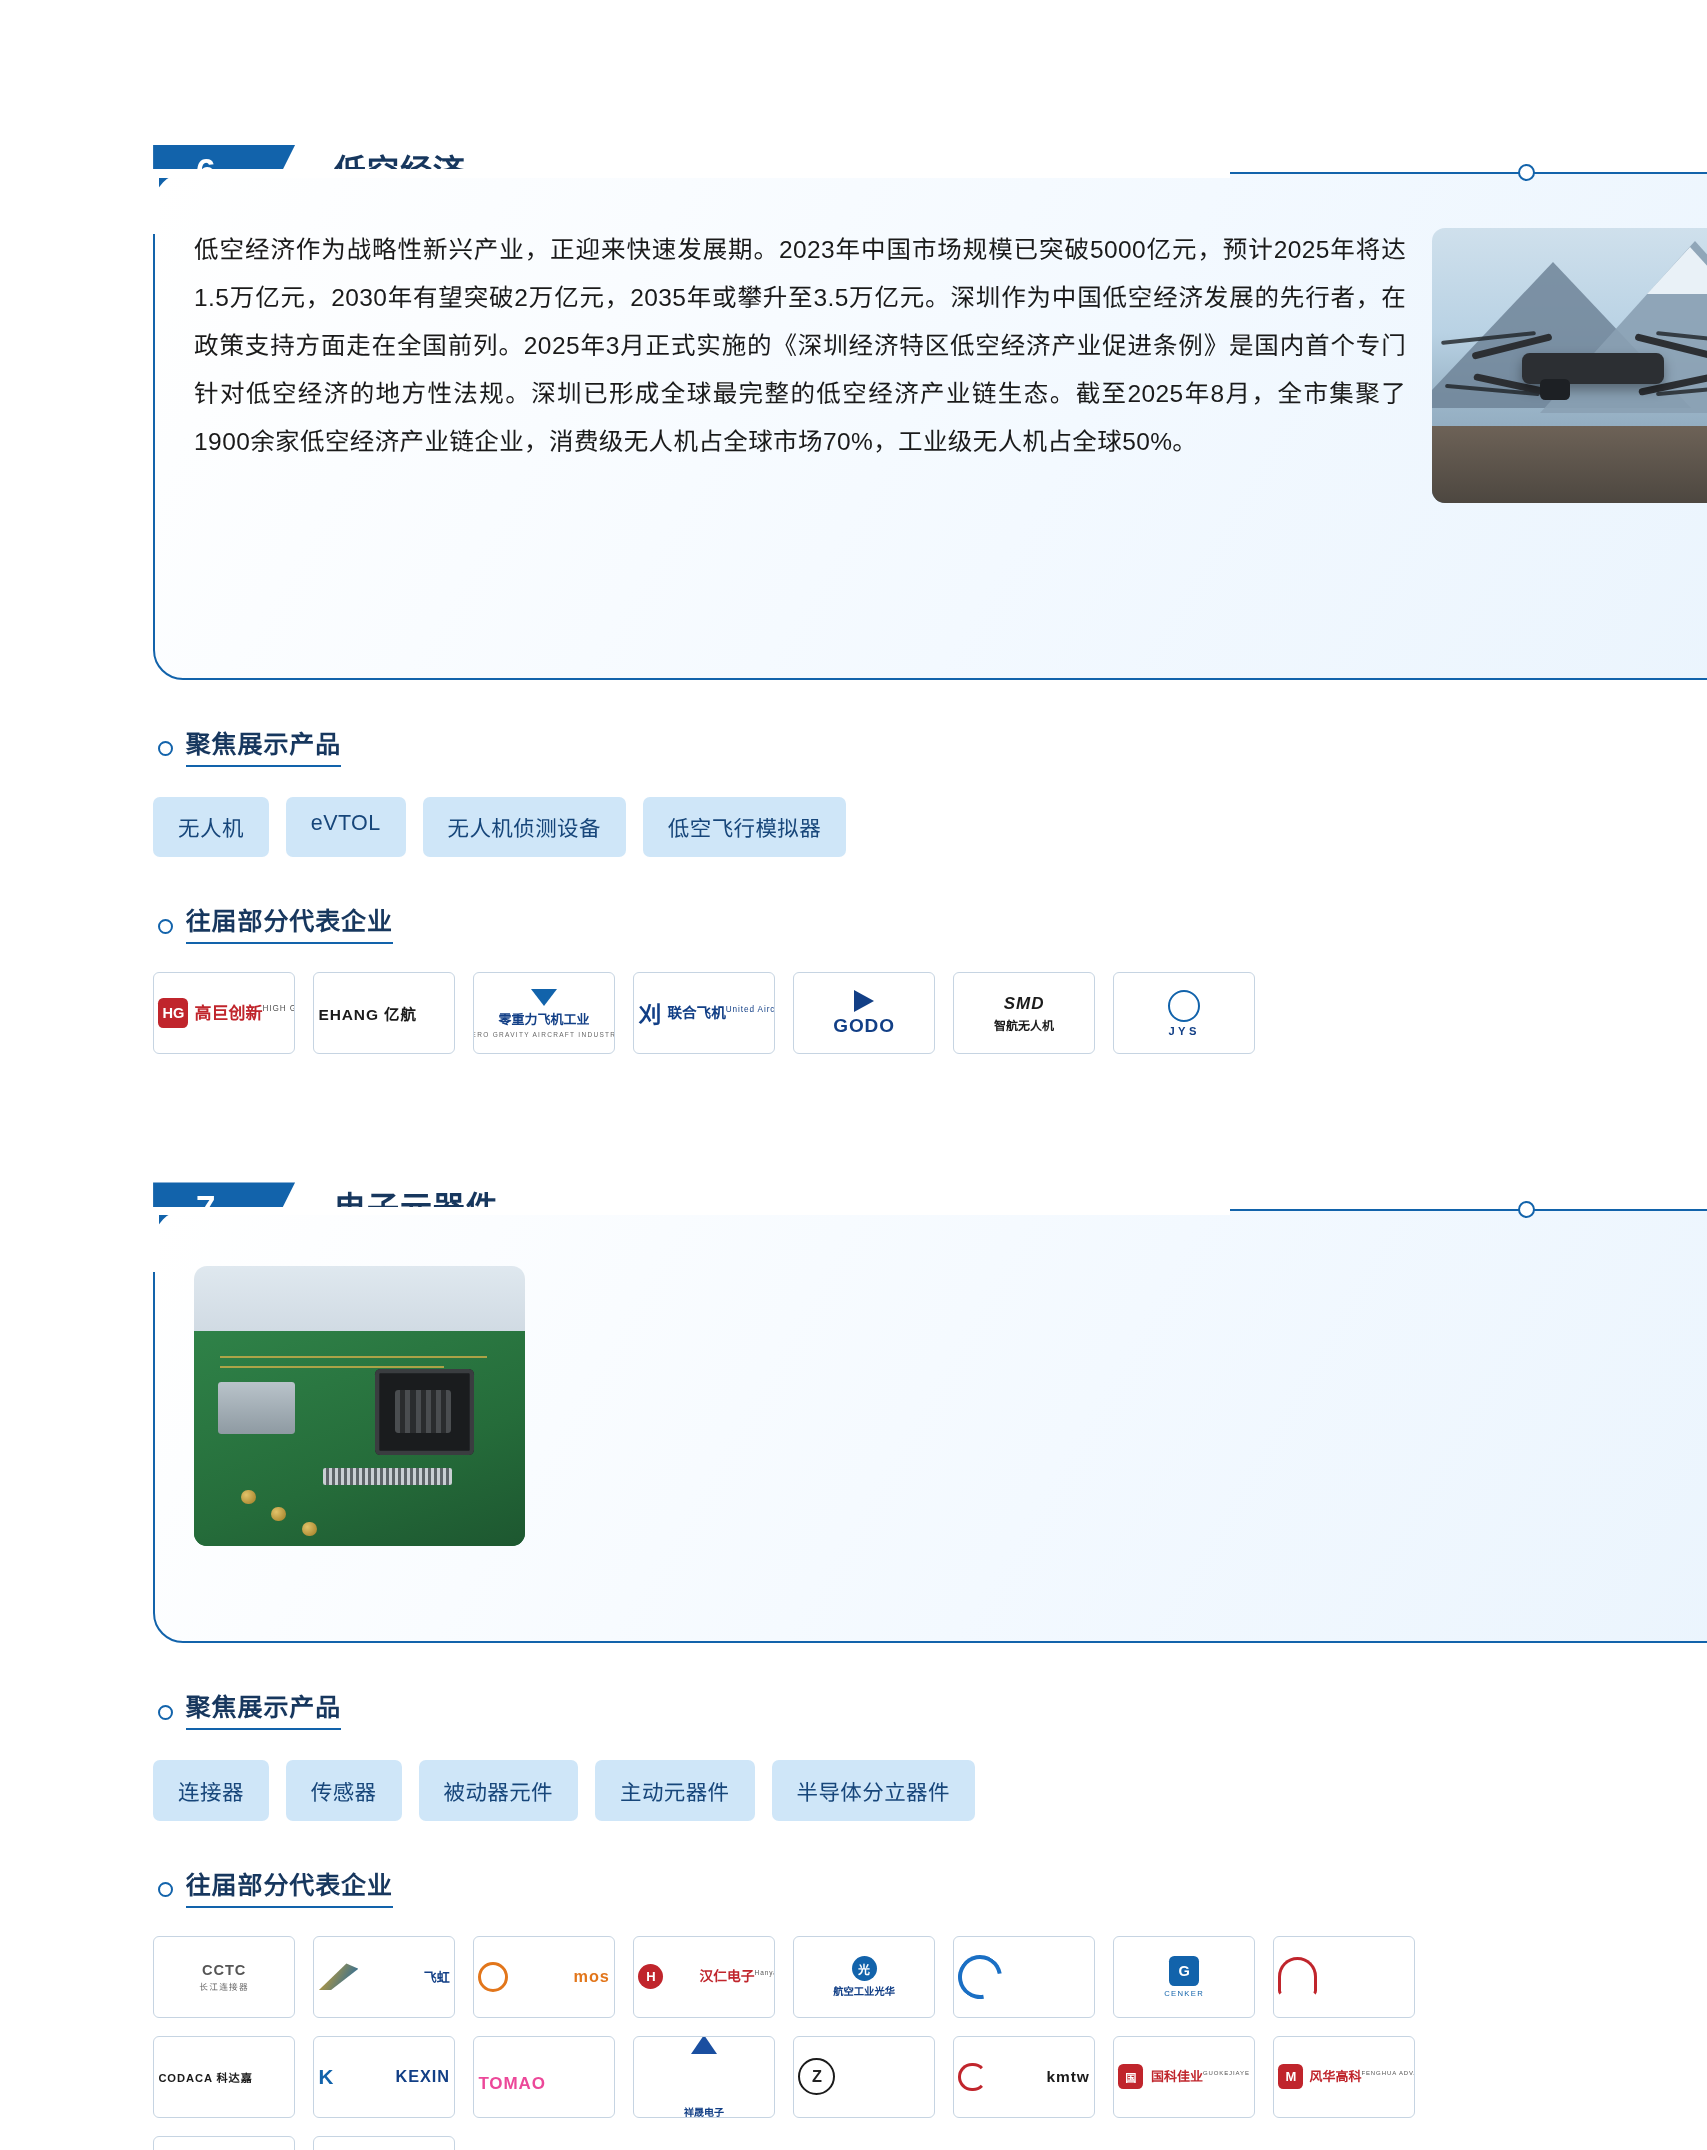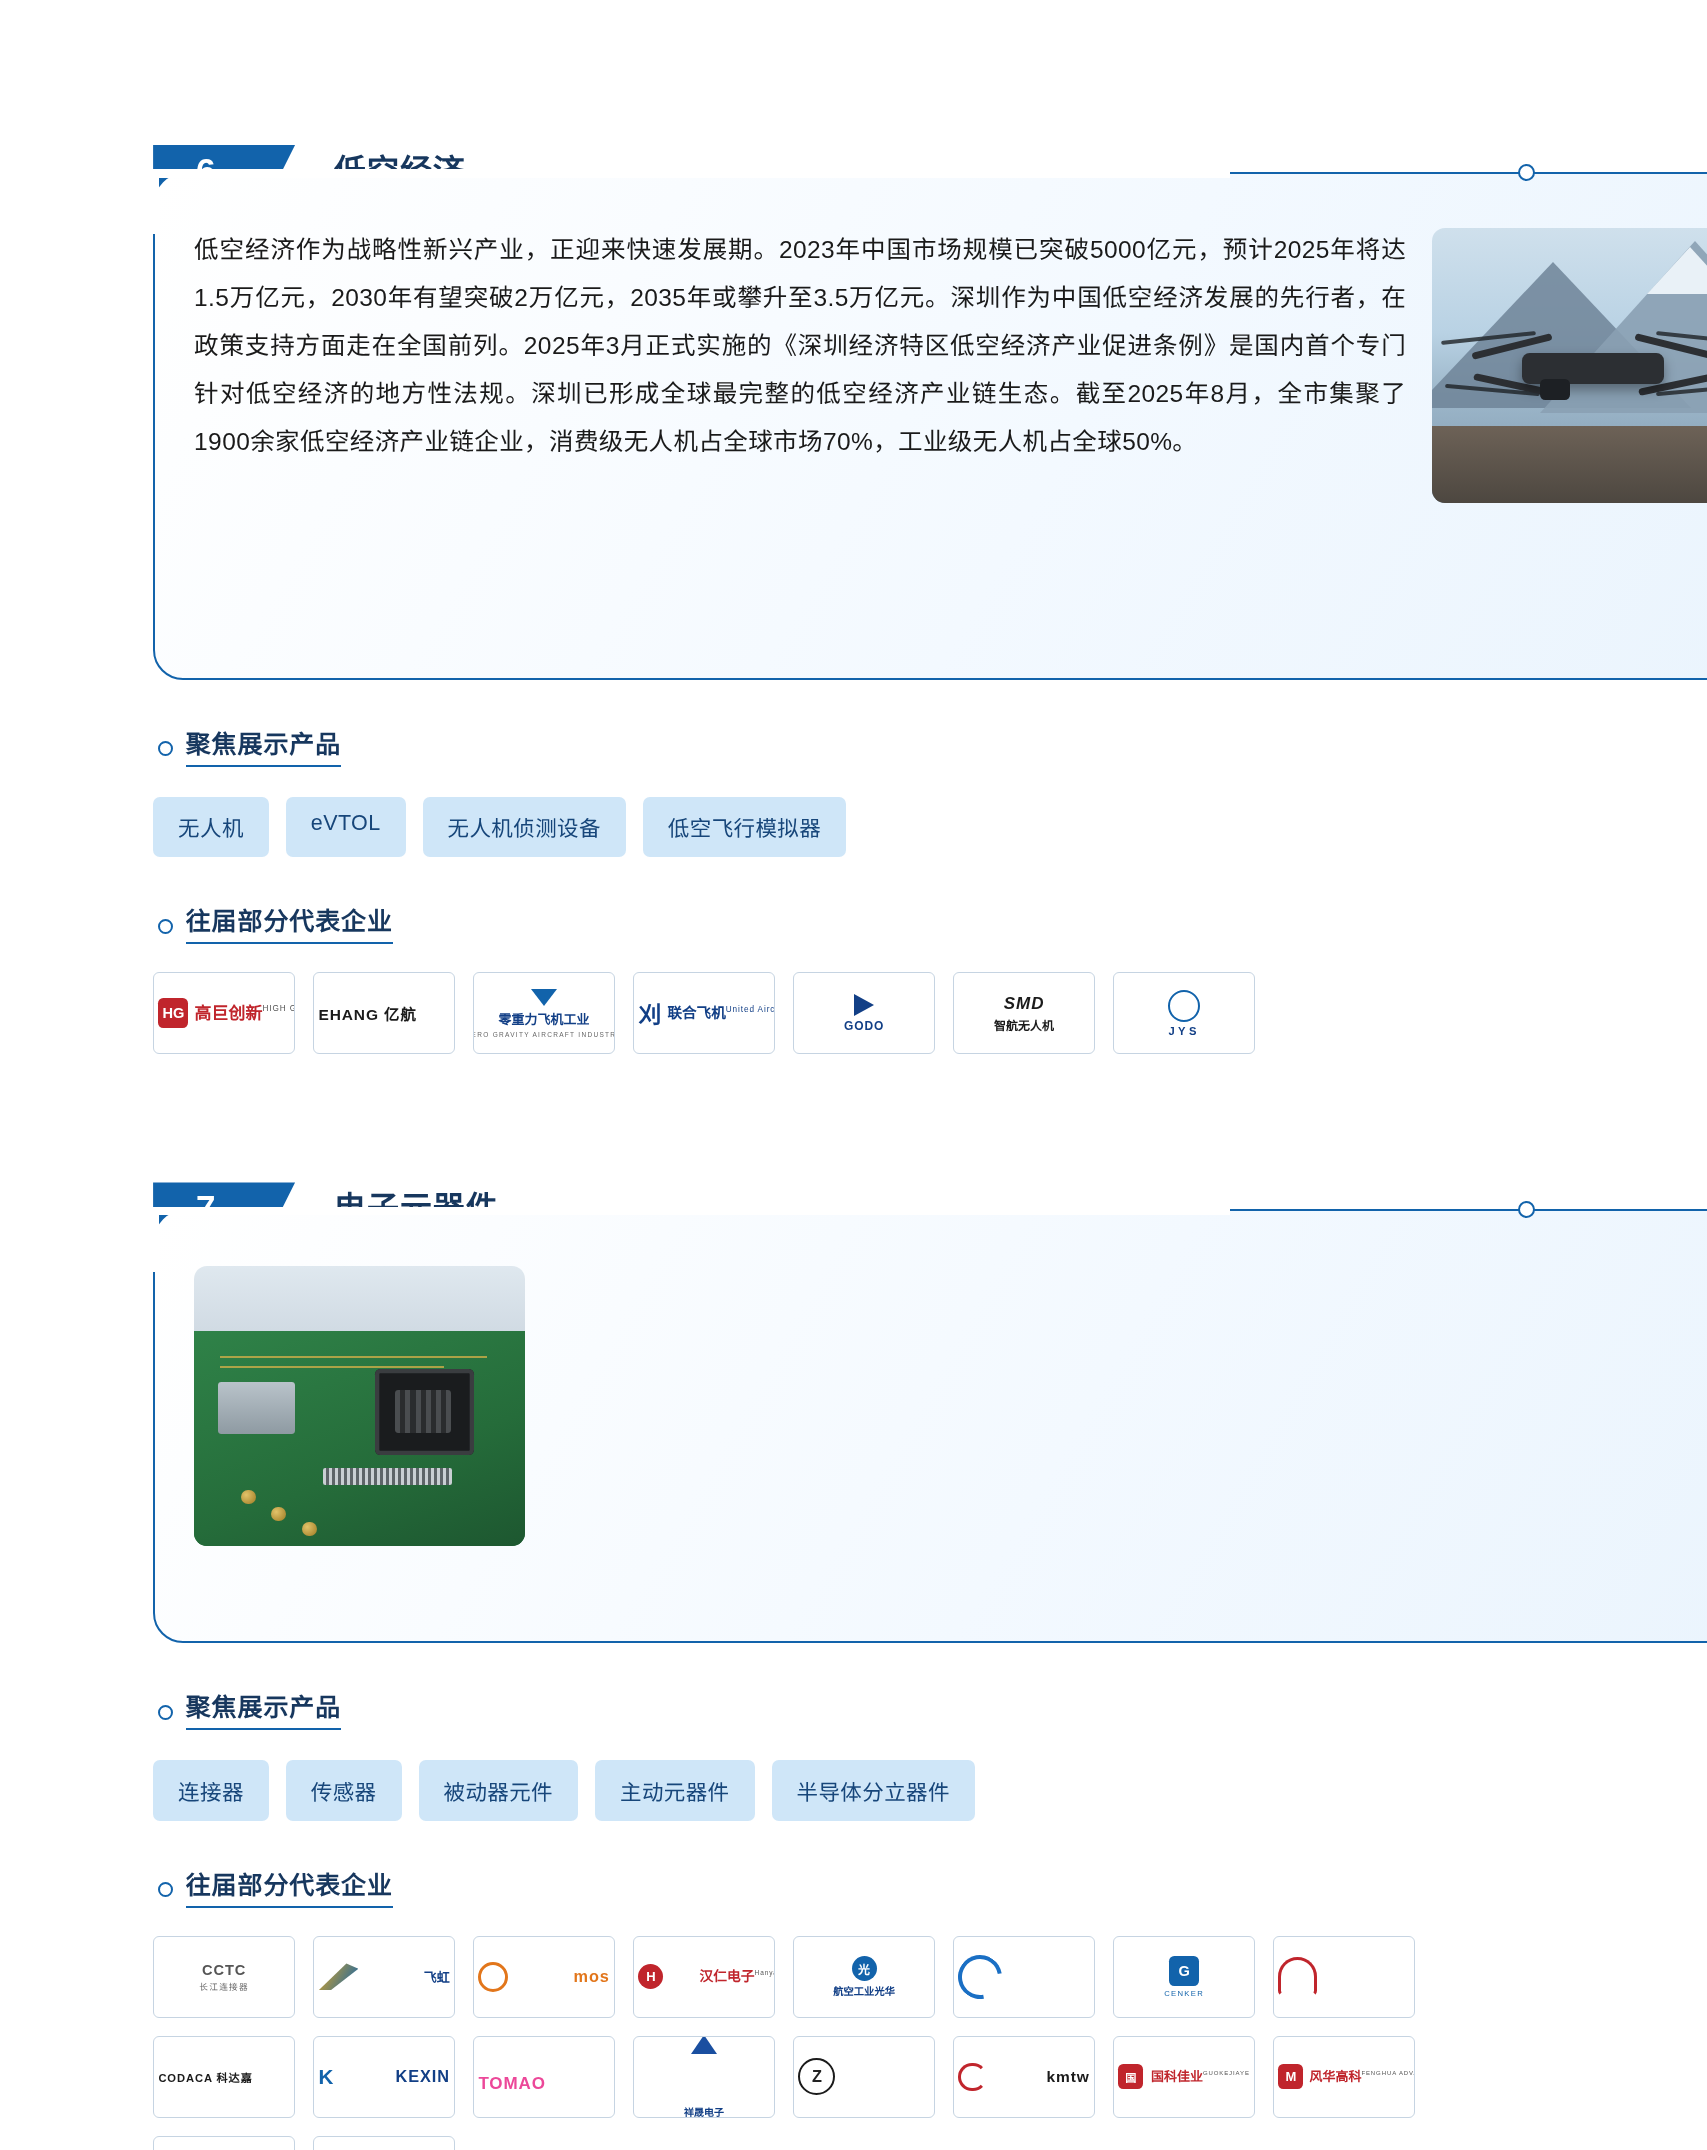--- a/index.html
+++ b/index.html
@@ -481,21 +481,21 @@
             <span class="logo-en" style="color:#123f86;">United Aircraft</span>
           </span>
         </div>
       </div>
 
       <div class="logo-card">
         <div class="logo-inner stack">
           <span class="logo-mark">
             <span style="display:inline-block;width:0;height:0;border-top:11.2px solid transparent;border-bottom:11.2px solid transparent;border-left:20px solid #123f86;"></span>
           </span>
-          <span class="logo-single" style="font-size:12px;">GODO</span>
+          <span class="logo-single" style="font-size:19px;">GODO</span>
         </div>
       </div>
 
       <div class="logo-card logo-dark">
         <div class="logo-inner stack">
           <span class="logo-single" style="color:#1b1b1b;font-size:17px;font-style:italic;">SMD</span>
           <span class="logo-cn" style="color:#1b1b1b;font-size:12px;">智航无人机</span>
         </div>
       </div>
 

